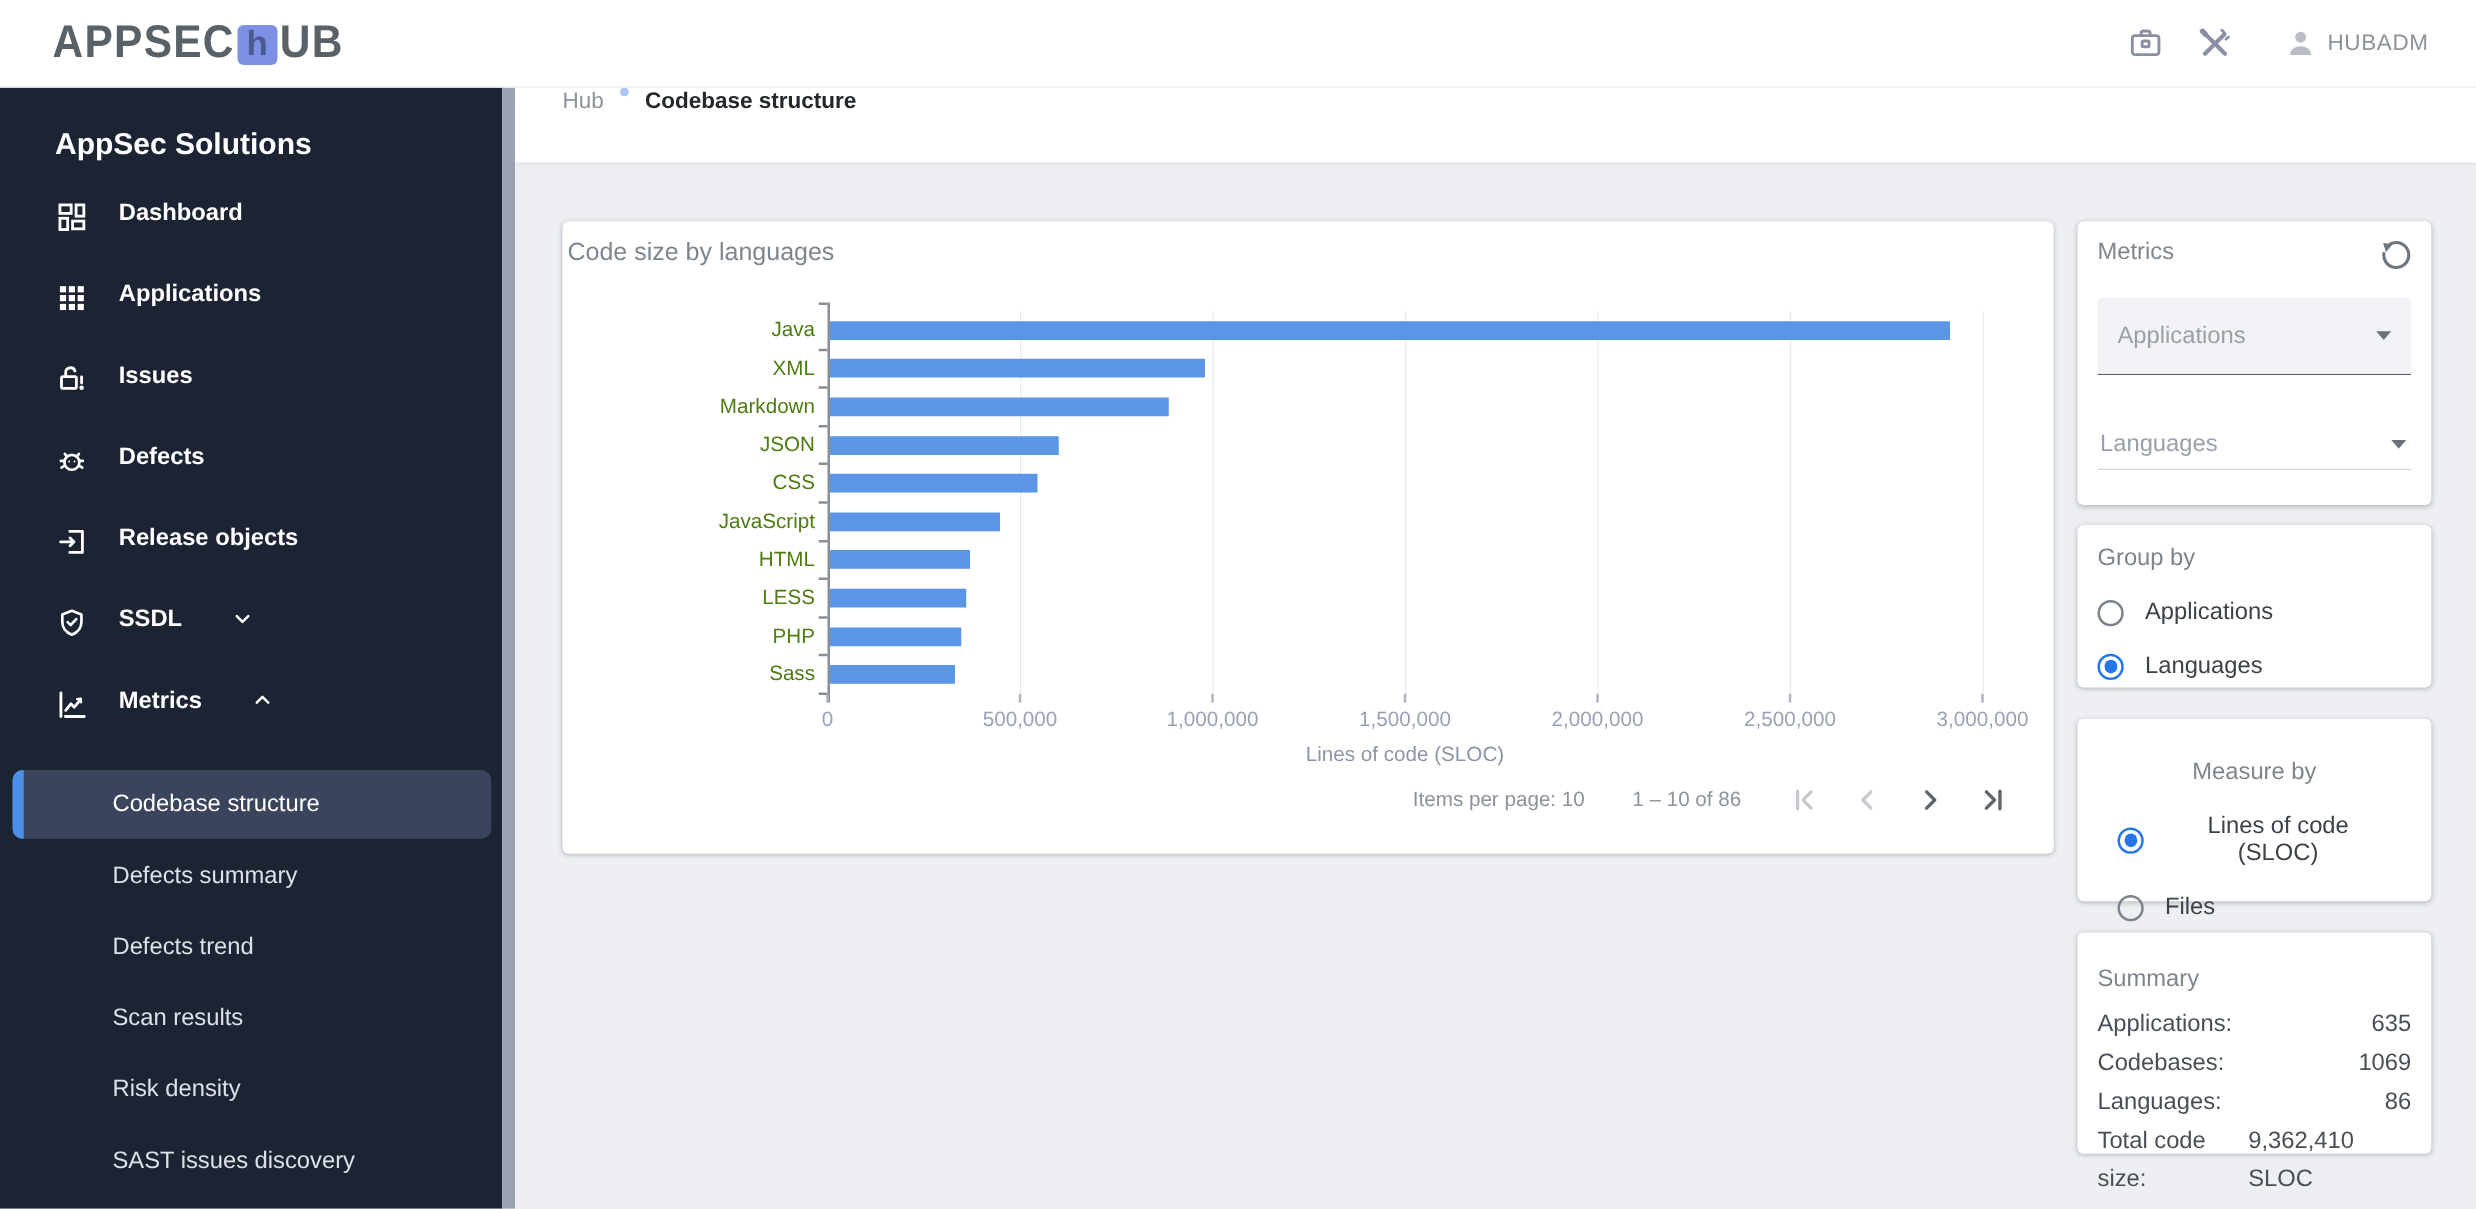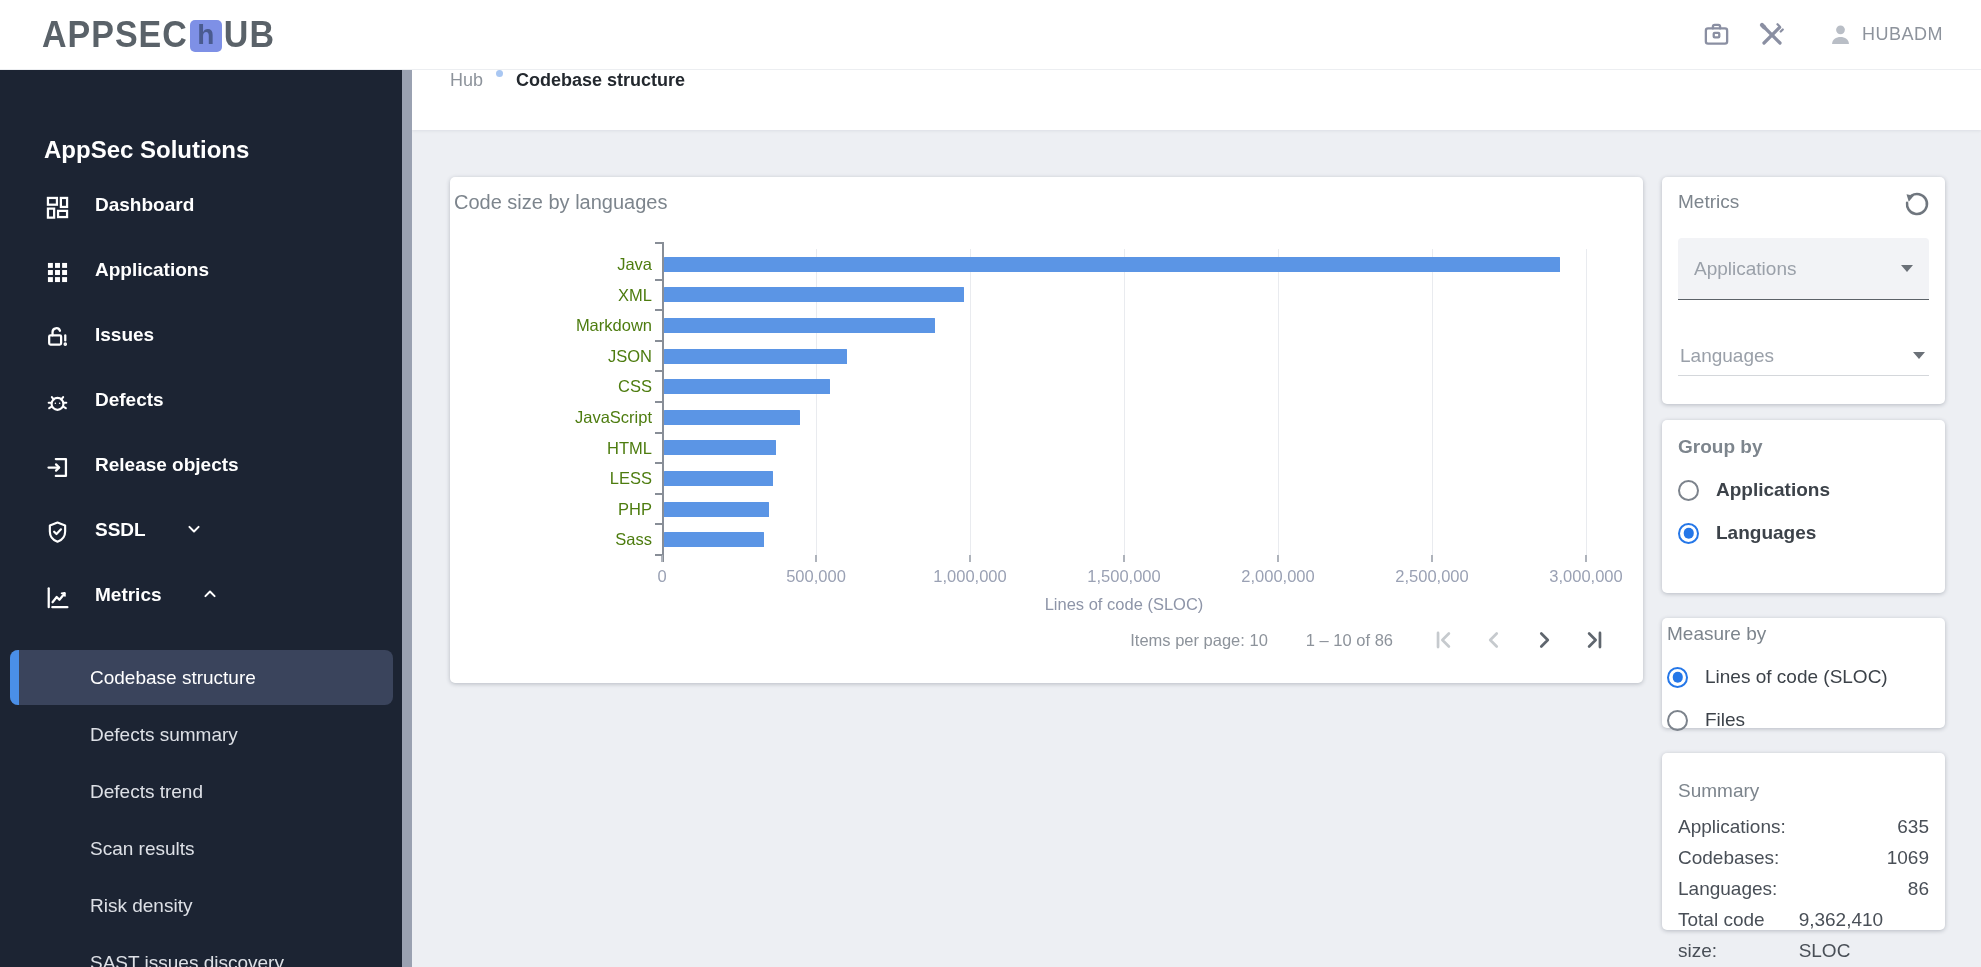--- a/index.html
+++ b/index.html
@@ -38,21 +38,20 @@
   .username { font-size:18px; color:#8d939c; letter-spacing:0.5px; }
 
   
   .sidebar {
     position:absolute; top:70px; left:0; bottom:0; width:402px;
     background:#1c2433; z-index:5; overflow:hidden;
   }
   .sidebar-title {
     color:#ffffff; font-size:24px; font-weight:700;
     padding:32px 44px 30px 44px;
-    margin-top:34px;
   }
   .nav-item {
     height:65px; display:flex; align-items:flex-start; gap:24px;
     padding-left:44px; cursor:pointer;
     color:#ffffff; font-size:19px; font-weight:700;
   }
   .nav-item .icon { color:#ffffff; }
   .nav-item .chev { margin-left:14px; color:#ffffff; }
   .subitem {
     position:relative; height:57px; display:flex; align-items:center;
@@ -143,22 +142,22 @@
     display:flex; align-items:center; justify-content:space-between;
     padding:0 4px 0 2px; cursor:pointer;
   }
   .select-label { font-size:19px; color:#9aa0a9; }
   .dd-arrow {
     width:0; height:0;
     border-left:6px solid transparent; border-right:6px solid transparent;
     border-top:7px solid #6b7178;
   }
 
-  .group-card { position:relative; height:173px; margin-top:16px; padding:16px;font-weight:bold; }
-  .measure-card { position:relative; height:110px; margin-top:25px; padding:5px; }
+  .group-card { position:relative; height:130px; margin-top:16px; padding:16px; }
+  .measure-card { position:relative; height:146px; margin-top:25px; padding:32px;text-align:center; }
   .radio-row { display:flex; align-items:center; gap:17px; margin-top:21px; cursor:pointer; }
   .radio {
     width:21px; height:21px; border-radius:50%;
     border:2.4px solid #7c838c; position:relative; flex:none;
   }
   .radio.on { border-color:#2577e8; }
   .radio.on::after {
     content:""; position:absolute; left:50%; top:50%;
     width:10.5px; height:10.5px; border-radius:50%;
     background:#2577e8; transform:translate(-50%,-50%);

